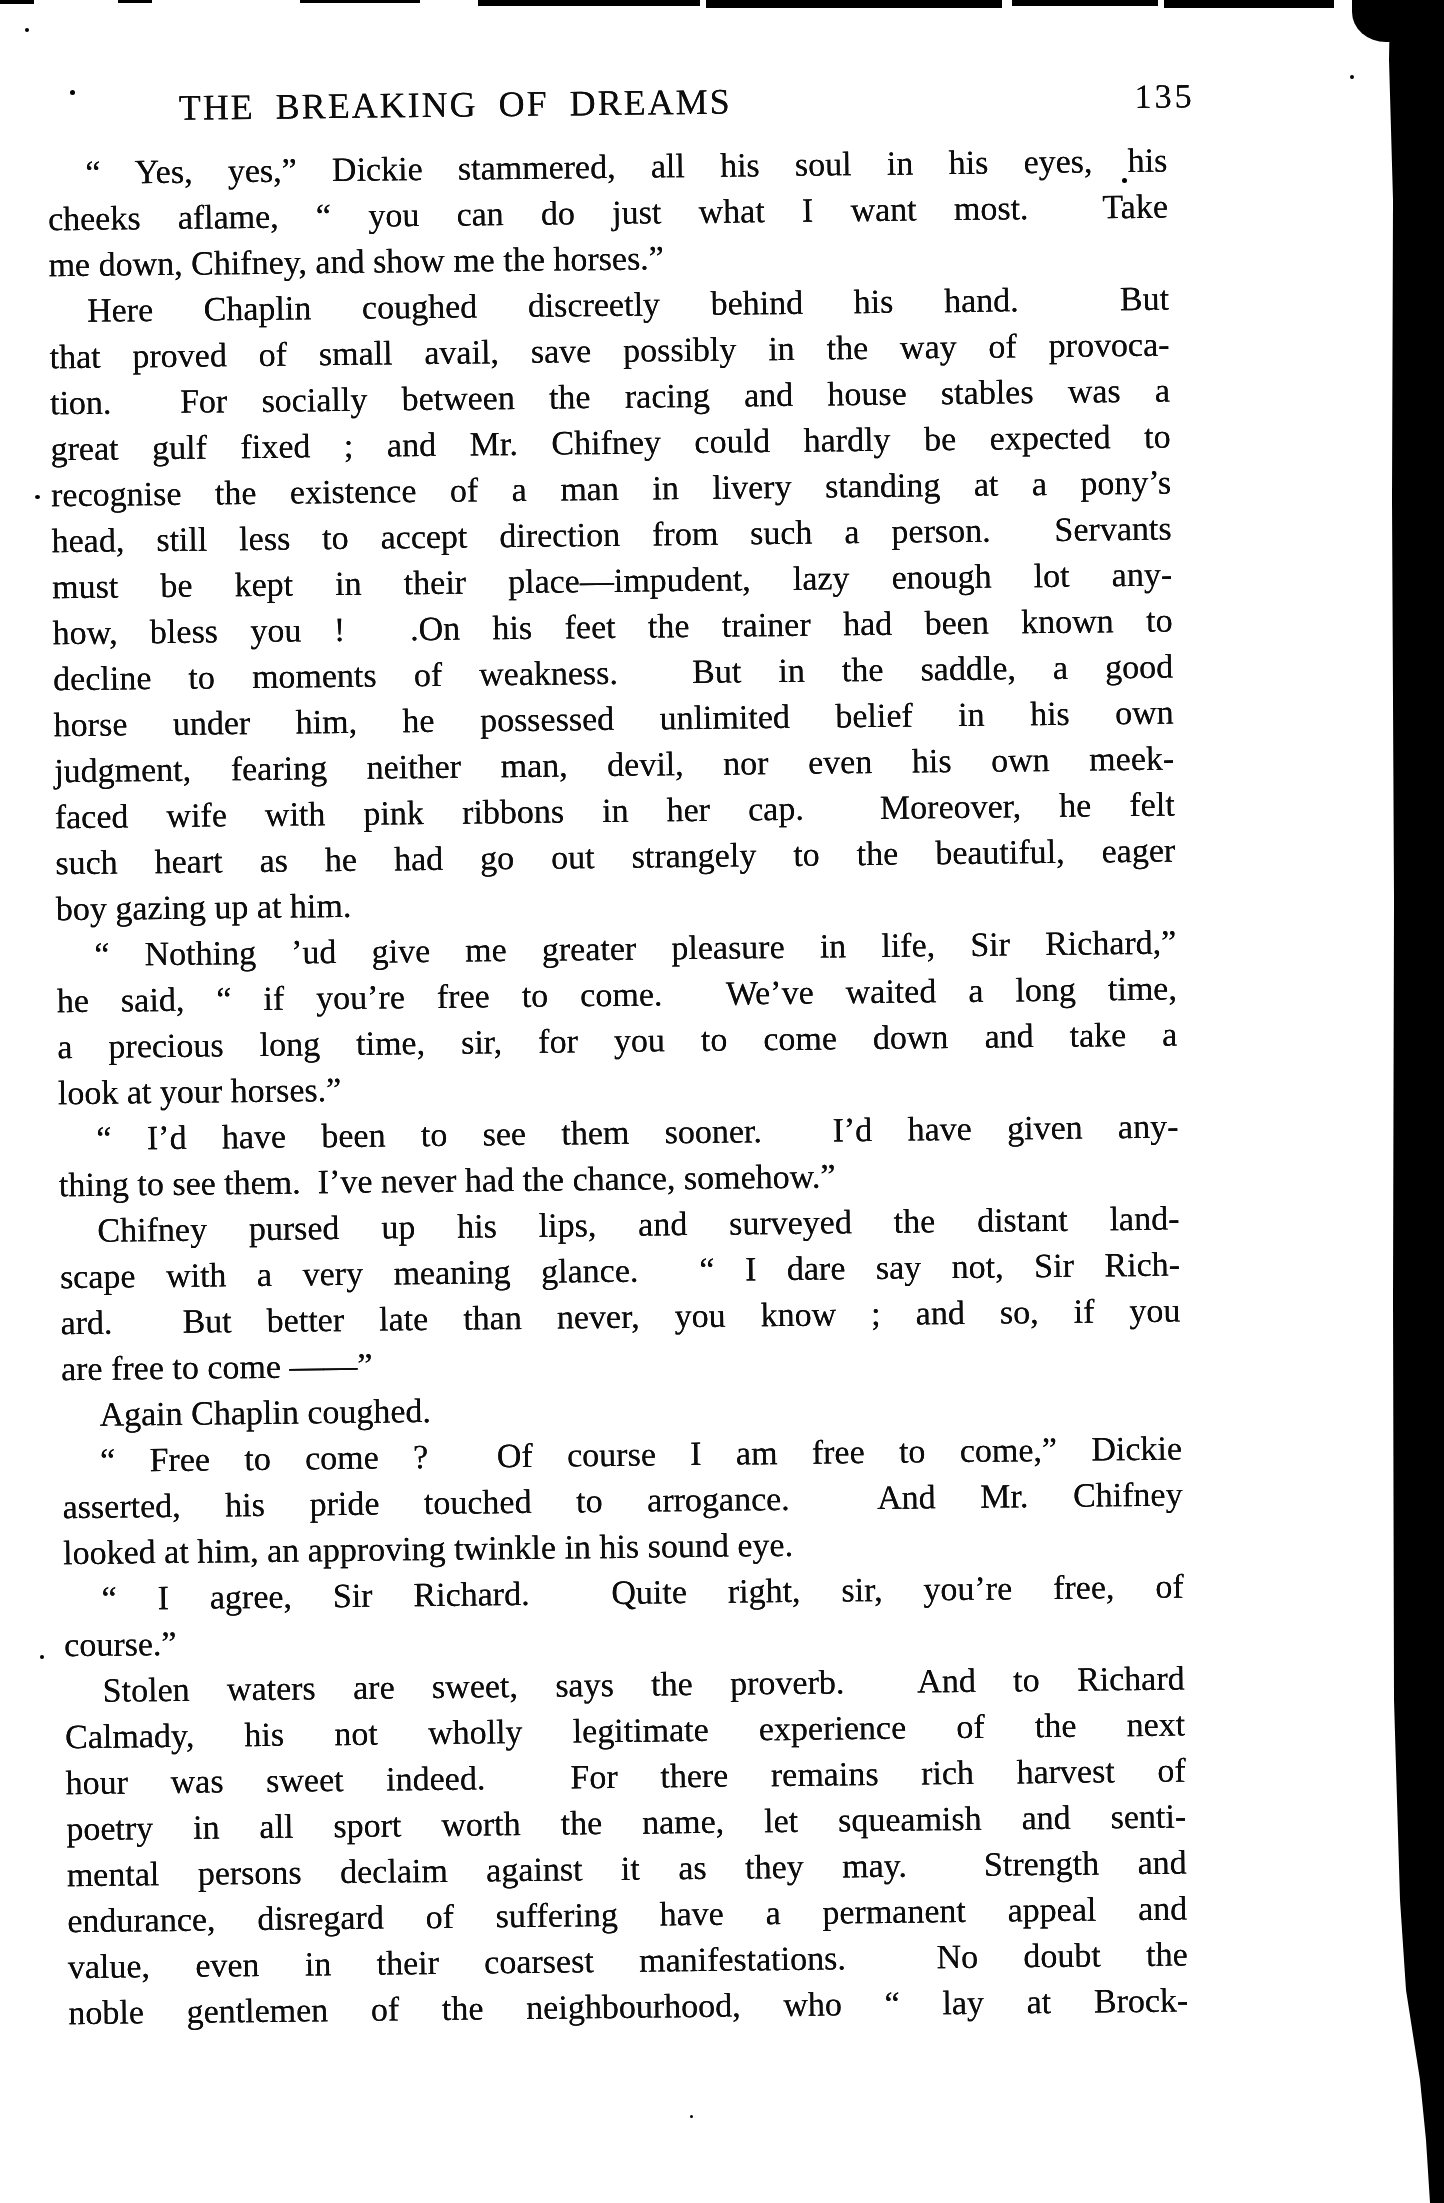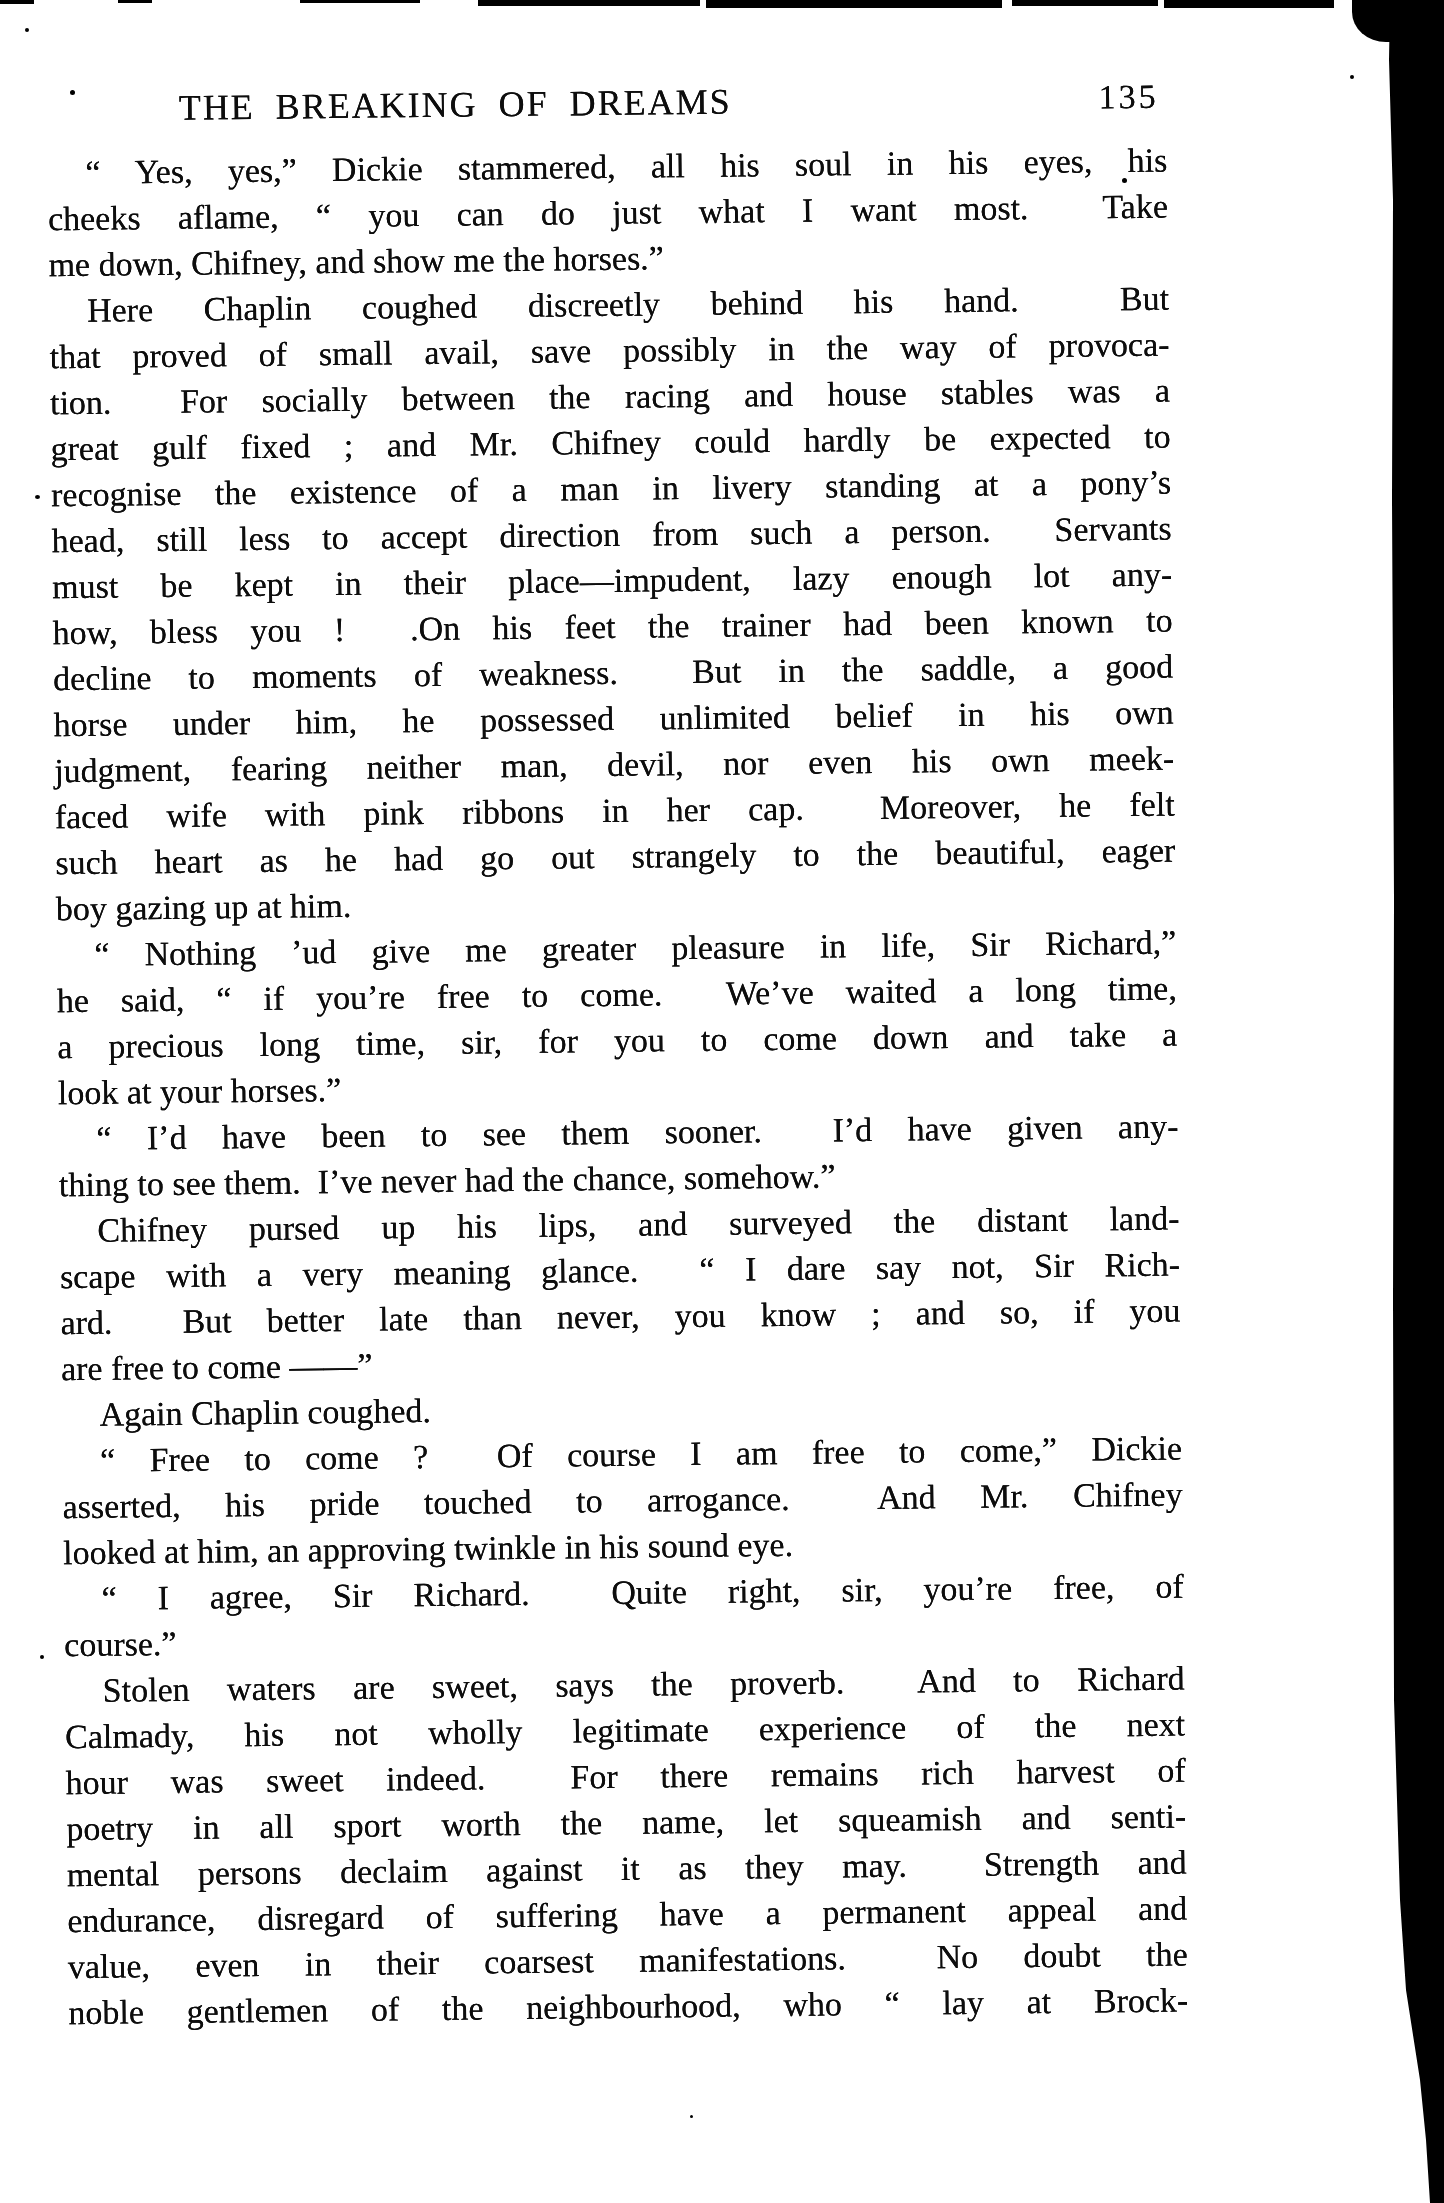--- a/index.html
+++ b/index.html
@@ -22,21 +22,21 @@
     position:absolute;
     left:58px;top:88px;width:1120px;height:60px;
   }
   .doc-title{
     position:absolute;left:132px;top:0;
     font-size:36px;letter-spacing:2px;word-spacing:10px;
     white-space:nowrap;
     text-shadow:0 0 0.6px currentColor;
   }
   .page-number{
-    position:absolute;left:1052px;top:2px;
+    position:absolute;left:1088px;top:2px;
     font-size:34px;letter-spacing:3px;
     text-shadow:0 0 0.6px currentColor;
   }
   .text-block{
     position:absolute;
     left:58px;top:150px;width:1120px;
   }
   .line{
     height:46px;
     line-height:46px;

